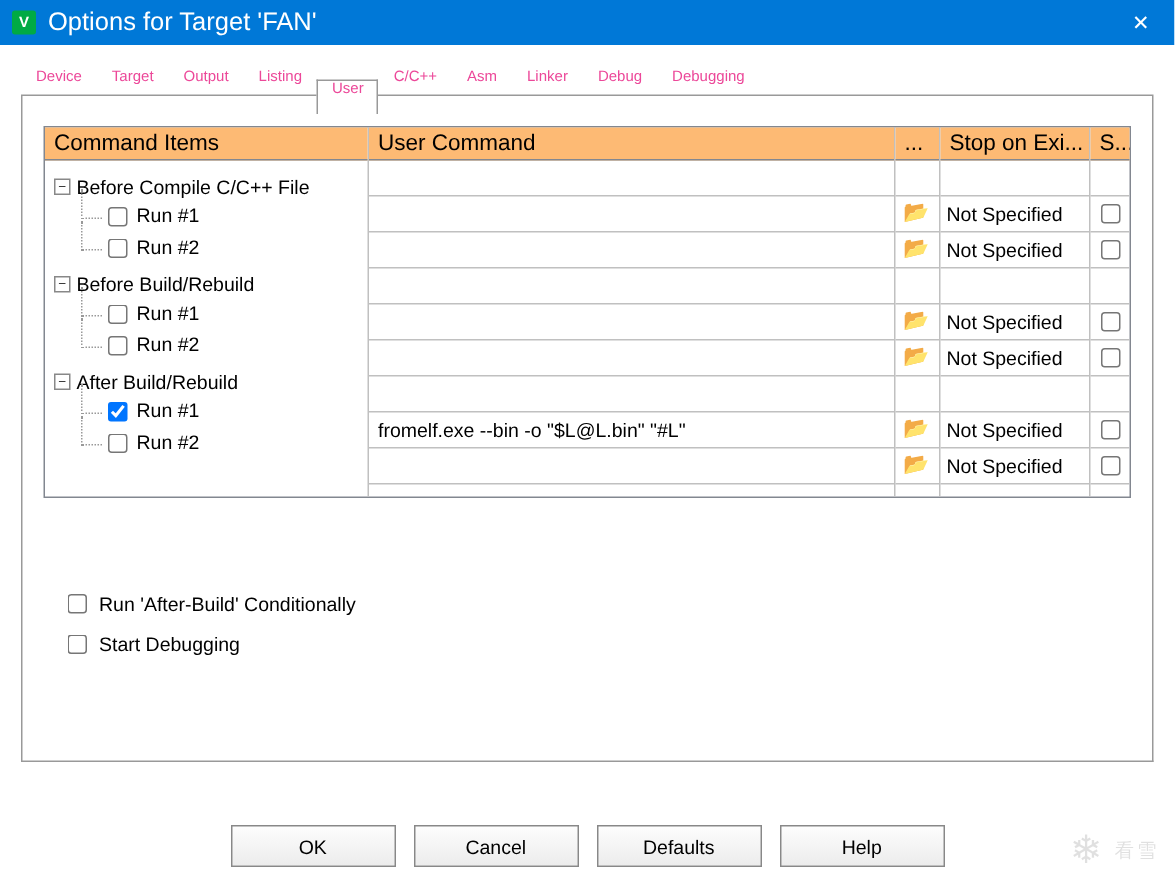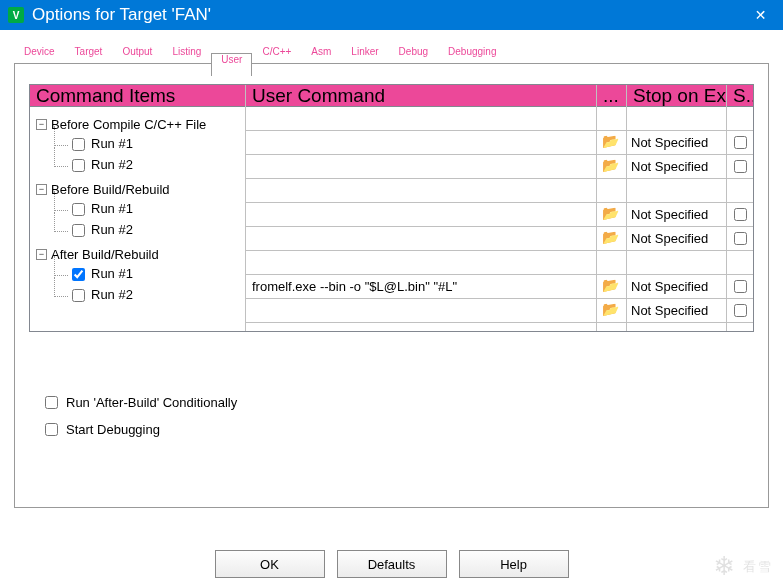--- a/index.html
+++ b/index.html
@@ -17,21 +17,21 @@
 .tab.active { background: #fff; border-color: #999; top: 13px; margin-top: -2px; padding-top: 0; }
 
 .panel { border: 1px solid #999; border-top: none; padding: 20px 14px 14px 14px; height: 444px; position: relative; }
 .grid { border: 1px solid #828790; height: 248px; display: flex; }
 .col-tree { width: 216px; border-right: 1px solid #c0c0c0; }
 .col-cmd  { flex: 1; border-right: 1px solid #c0c0c0; }
 .col-browse { width: 30px; border-right: 1px solid #c0c0c0; }
 .col-stop { width: 100px; border-right: 1px solid #c0c0c0; }
 .col-spawn { width: 26px; }
 
-.hdr { height: 22px; border-bottom: 1px solid #828790; background: #ec4899; display: flex; align-items: center; padding: 0 6px; font-size: 19px; overflow: hidden; white-space: nowrap; }
+.hdr { height: 22px; border-bottom: 1px solid #828790; background: #fdba74; display: flex; align-items: center; padding: 0 6px; font-size: 15px; overflow: hidden; white-space: nowrap; }
 .rows { }
 .row { height: 24px; border-bottom: 1px solid #c0c0c0; display: flex; align-items: center; padding: 0 4px; font-size: 13px; }
 .col-browse .row, .col-spawn .row { justify-content: center; padding: 0; }
 .col-cmd .row { padding: 0 6px; }
 
 .tree { padding: 4px 0 0 4px; font-size: 13px; }
 .tree-header { display:flex; align-items:center; gap:4px; margin: 6px 0 2px 2px; }
 .tree-expand { width:11px; height:11px; border:1px solid #888; display:inline-flex; align-items:center; justify-content:center; font-size:9px; line-height:1; color:#333; background:#fff; cursor:pointer; }
 .tree-item { display:flex; align-items:flex-end; gap:6px; margin-left: 38px; padding: 2px 0 4px 0; position:relative; }
 .tree-item::before { content:""; position:absolute; left:-18px; top:50%; width:14px; border-top:1px dotted #999; }
@@ -221,20 +221,21 @@
           <input type="checkbox" style="">
           <span>Start Debugging</span>
         </div>
       </div>
     </div>
 
   </div>
 
   <div class="btnbar">
     <button class="btn">OK</button>
+    <button class="btn">Cancel</button>
     <button class="btn">Defaults</button>
     <button class="btn">Help</button>
   </div>
 
 </div>
 
 <div class="watermark">
   <span class="snow">❄</span>
   <span>看雪</span>
 </div>

